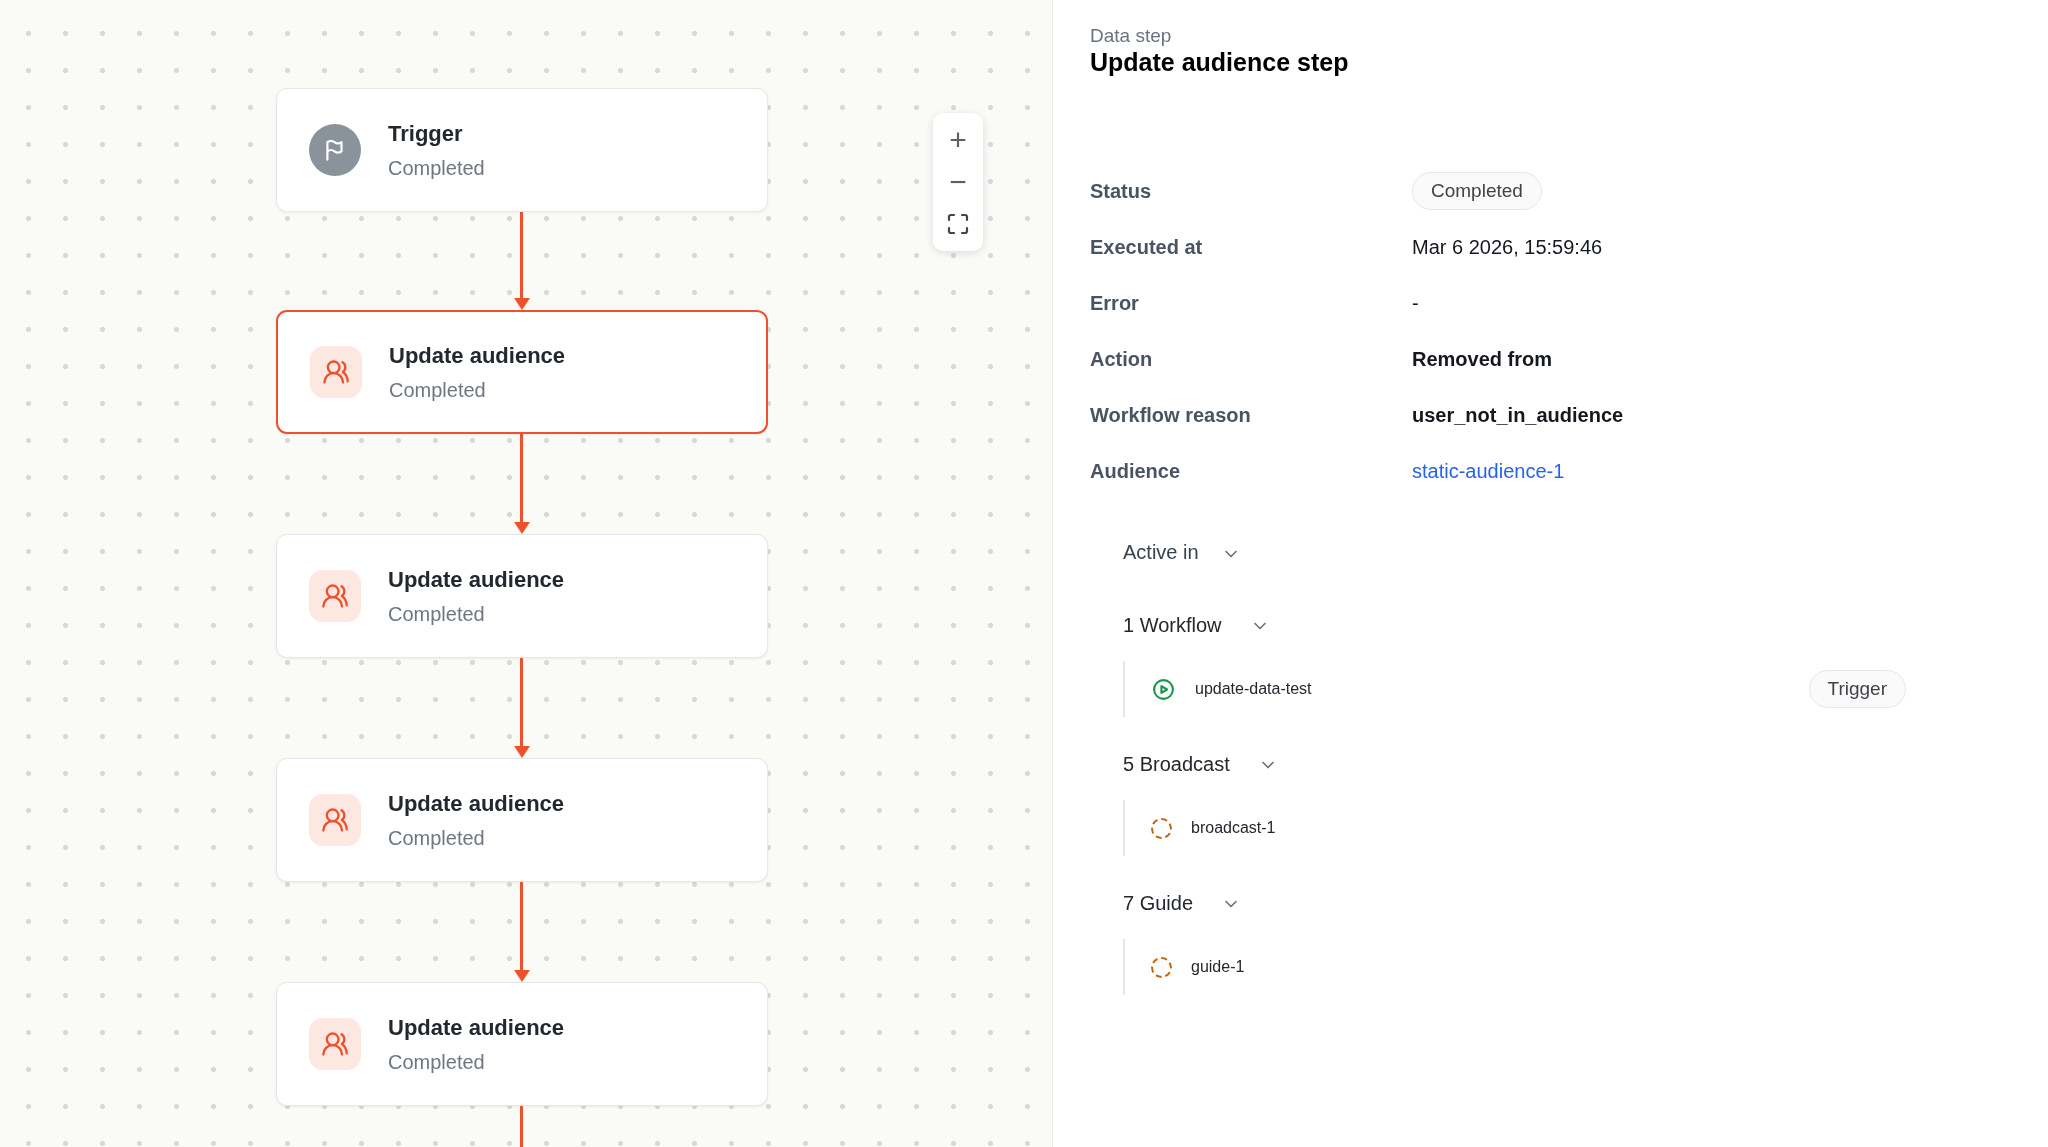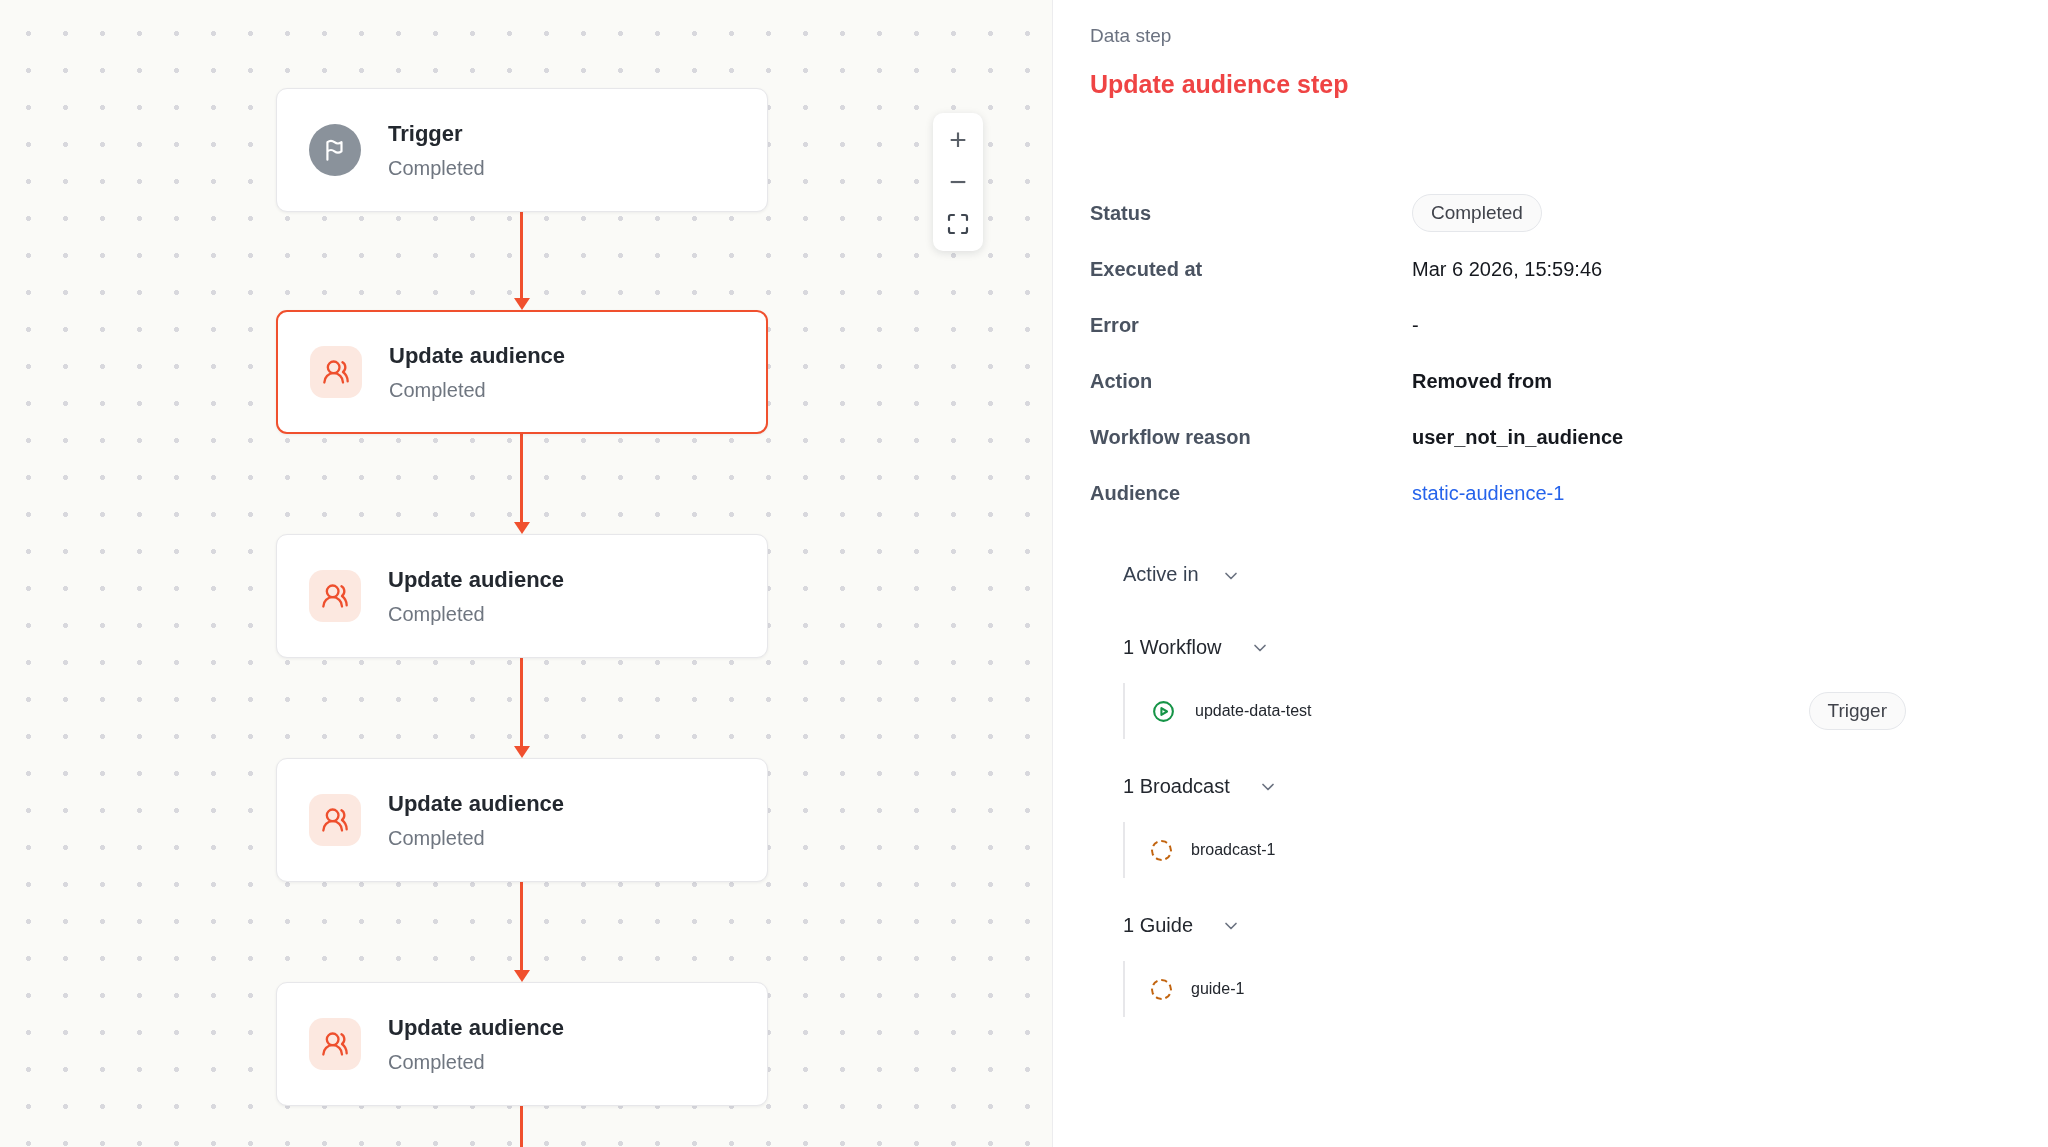--- a/index.html
+++ b/index.html
@@ -43,21 +43,21 @@
     display:flex; flex-direction:column; align-items:center; padding:6px 0; }
   .zoom-btn { width:50px; height:42px; display:flex; align-items:center;
     justify-content:center; font-size:30px; font-weight:300; color:#5a6068;
     cursor:pointer; border:none; background:transparent; }
 
   
   .panel { position:absolute; left:1052px; top:0; width:860px; height:1147px;
     background:#ffffff; border-left:1px solid #ececee;
     padding:24px 6px 0 37px; }
   .eyebrow { font-size:19px; color:#6b7280; line-height:23px; }
-  .panel-title { margin-top:22px; font-size:25px; font-weight:700; color:#ef4444;
+  .panel-title { font-size:25px; font-weight:700; color:#000000;
     line-height:30px; }
 
   .props { margin-top:86px; display:grid; grid-template-columns:322px 1fr; }
   .prop-label { height:56px; display:flex; align-items:center;
     font-size:20px; color:#4a5361;font-weight:bold; }
   .prop-value { height:56px; display:flex; align-items:center;
     font-size:20px; color:#15181e; }
   .prop-value.strong { font-weight:700; }
   .prop-value.link a, .prop-value.link span { color:#2563eb; cursor:pointer; }
   .badge { display:inline-flex; align-items:center; background:#fafafa;
@@ -234,38 +234,38 @@
             </svg>
           </span>
           <span class="item-name">update-data-test</span>
           <span class="badge item-badge">Trigger</span>
         </div>
       </div>
     </div>
 
     <div class="group">
       <div class="group-header">
-        <span>1 Broadcast</span>
+        <span>5 Broadcast</span>
         <span class="chev">
           <svg width="20" height="20" viewBox="0 0 24 24" fill="none" stroke="#6b7280" stroke-width="2" stroke-linecap="round" stroke-linejoin="round">
               <path d="M6 9l6 6 6-6"></path>
             </svg>
         </span>
       </div>
       <div class="group-items">
         <div class="item-row">
           <span class="dashed-circle"></span>
           <span class="item-name">broadcast-1</span>
         </div>
       </div>
     </div>
 
     <div class="group">
       <div class="group-header">
-        <span>1 Guide</span>
+        <span>7 Guide</span>
         <span class="chev">
           <svg width="20" height="20" viewBox="0 0 24 24" fill="none" stroke="#6b7280" stroke-width="2" stroke-linecap="round" stroke-linejoin="round">
               <path d="M6 9l6 6 6-6"></path>
             </svg>
         </span>
       </div>
       <div class="group-items">
         <div class="item-row">
           <span class="dashed-circle"></span>
           <span class="item-name">guide-1</span>

